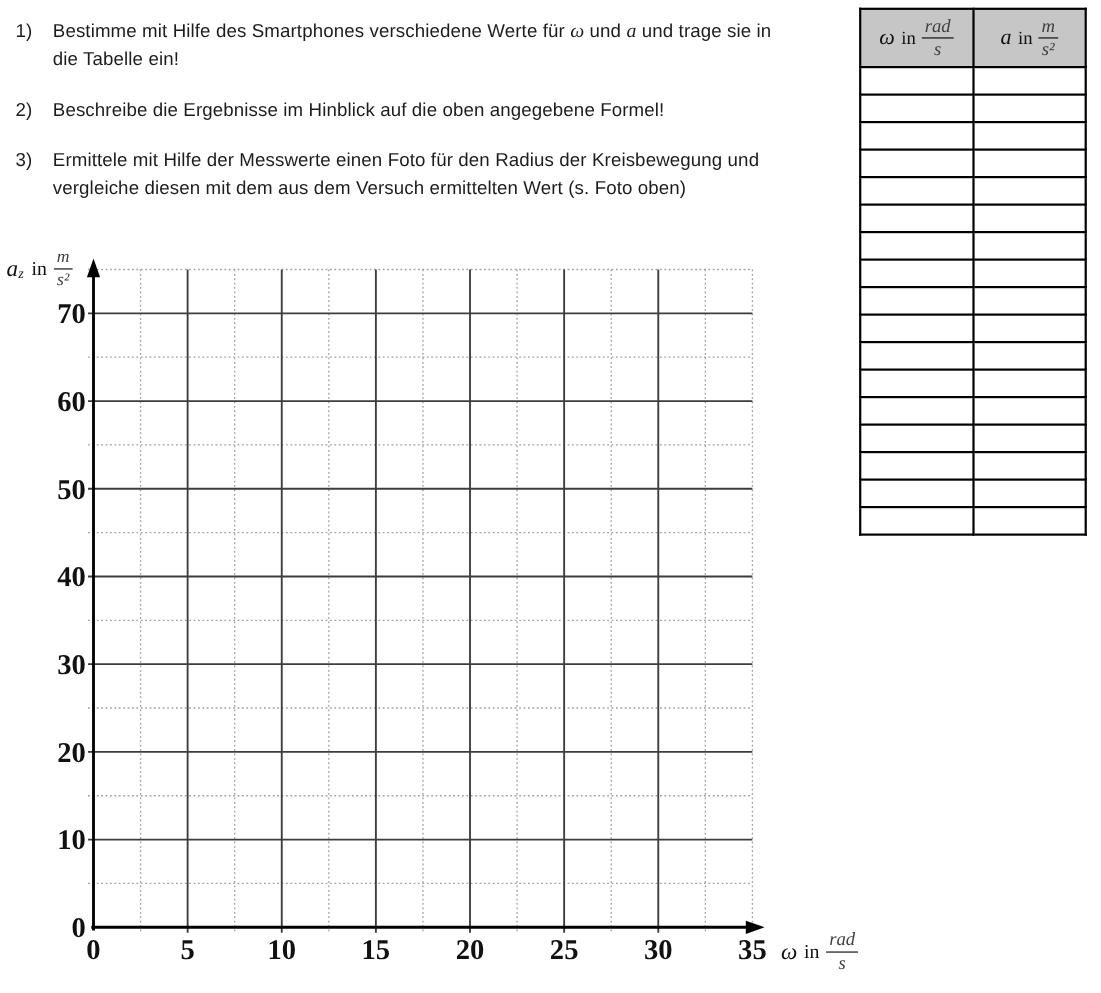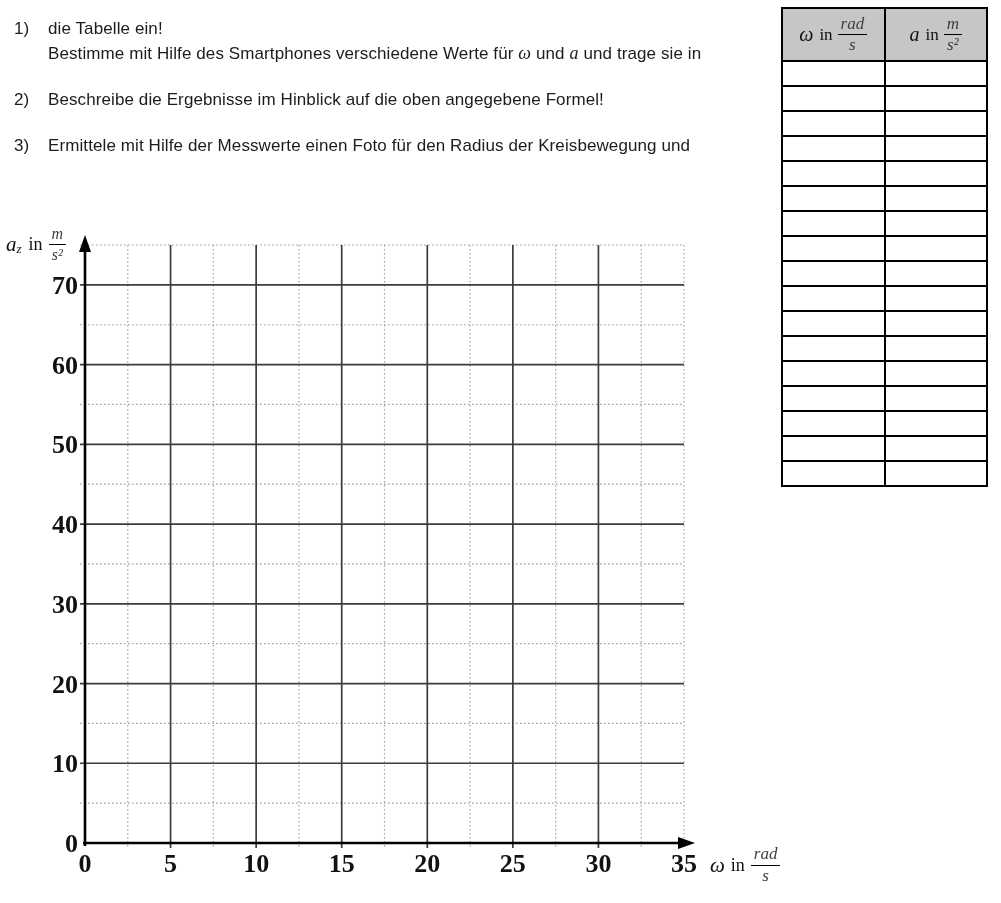--- a/index.html
+++ b/index.html
@@ -48,32 +48,33 @@
 </style>
 </head>
 <body>
 
 <div class="page">
 
   <div class="tasks">
     <div class="task">
       <span class="tnum">1)</span>
       <div class="ttext">
+        <div><span>Bestimme mit Hilfe des Smartphones verschiedene Werte für </span><span class="mathvar">ω</span><span> und </span><span class="mathvar">a</span><span> und trage sie in</span></div>
         <div>die Tabelle ein!</div>
-        <div><span>Bestimme mit Hilfe des Smartphones verschiedene Werte für </span><span class="mathvar">ω</span><span> und </span><span class="mathvar">a</span><span> und trage sie in</span></div>
       </div>
     </div>
     <div class="task">
       <span class="tnum">2)</span>
       <div class="ttext">Beschreibe die Ergebnisse im Hinblick auf die oben angegebene Formel!</div>
     </div>
     <div class="task">
       <span class="tnum">3)</span>
       <div class="ttext">
         <div>Ermittele mit Hilfe der Messwerte einen Foto für den Radius der Kreisbewegung und</div>
+        <div>vergleiche diesen mit dem aus dem Versuch ermittelten Wert (s. Foto oben)</div>
       </div>
     </div>
   </div>
 
   <div class="mt-wrap">
     <table class="mt">
       <thead>
         <tr>
           <th id="th1" style="background: rgb(198, 198, 198);">
             <span class="hcell">

